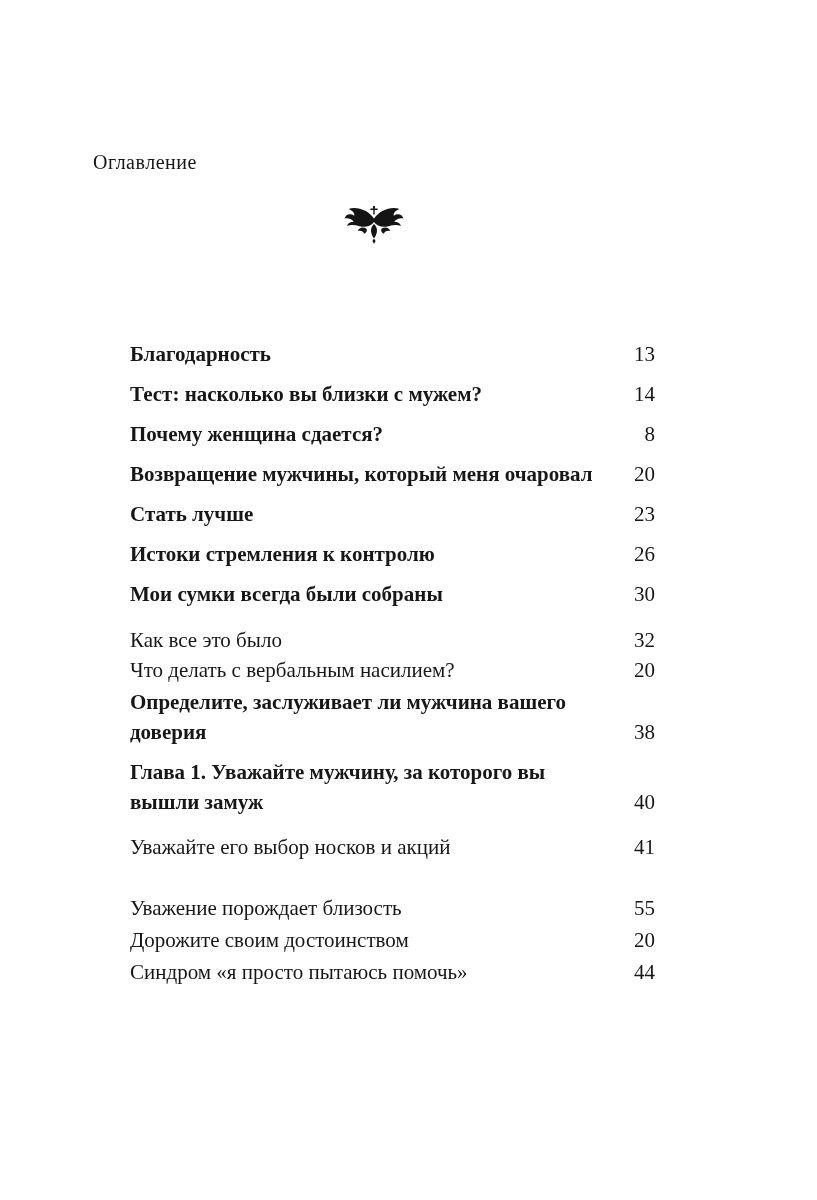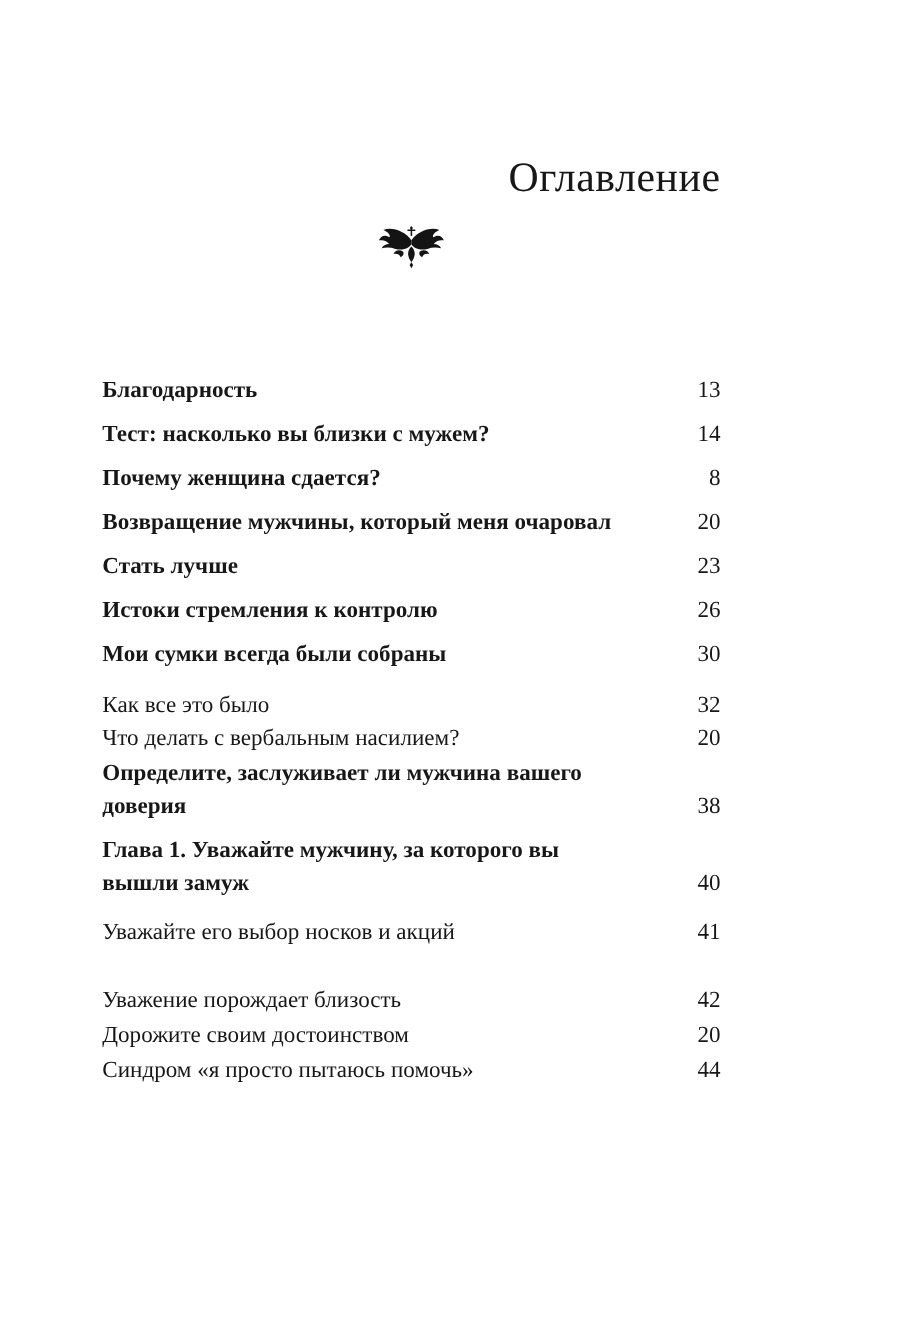--- a/index.html
+++ b/index.html
@@ -17,38 +17,39 @@
   }
   .book-page {
     position: absolute;
     left: 93px;
     top: 0;
     width: 562px;
     padding-top: 144px;
   }
   .page-title {
     margin: 0;
-    font-size: 38px;
+    font-size: 20px;
     line-height: 36px;
     font-weight: normal;
-    text-align: right;
+    text-align: left;
     letter-spacing: 0.5px;
   }
   .ornament-wrap {
     margin-top: 25px;
     height: 40px;
     text-align: center;
   }
   .ornament-wrap svg {
     width: 60px;
     height: 40px;
     display: inline-block;
   }
   .toc {
     margin-top: 94px;
+    margin-left: 37px;
   }
   .row {
     display: flex;
     justify-content: space-between;
     align-items: flex-end;
     font-size: 21px;
     line-height: 30px;
     font-weight: normal;
     margin-bottom: 2px;
   }
@@ -147,21 +148,21 @@
         <span class="t">Глава 1. Уважайте мужчину, за которого вы
 вышли замуж</span>
         <span class="p">40</span>
       </div>
       <div class="row">
         <span class="t">Уважайте его выбор носков и акций</span>
         <span class="p">41</span>
       </div>
       <div class="row">
         <span class="t">Уважение порождает близость</span>
-        <span class="p">42</span>
+        <span class="p">55</span>
       </div>
       <div class="row">
         <span class="t">Дорожите своим достоинством</span>
         <span class="p">20</span>
       </div>
       <div class="row">
         <span class="t">Синдром «я просто пытаюсь помочь»</span>
         <span class="p">44</span>
       </div>
     </div>

